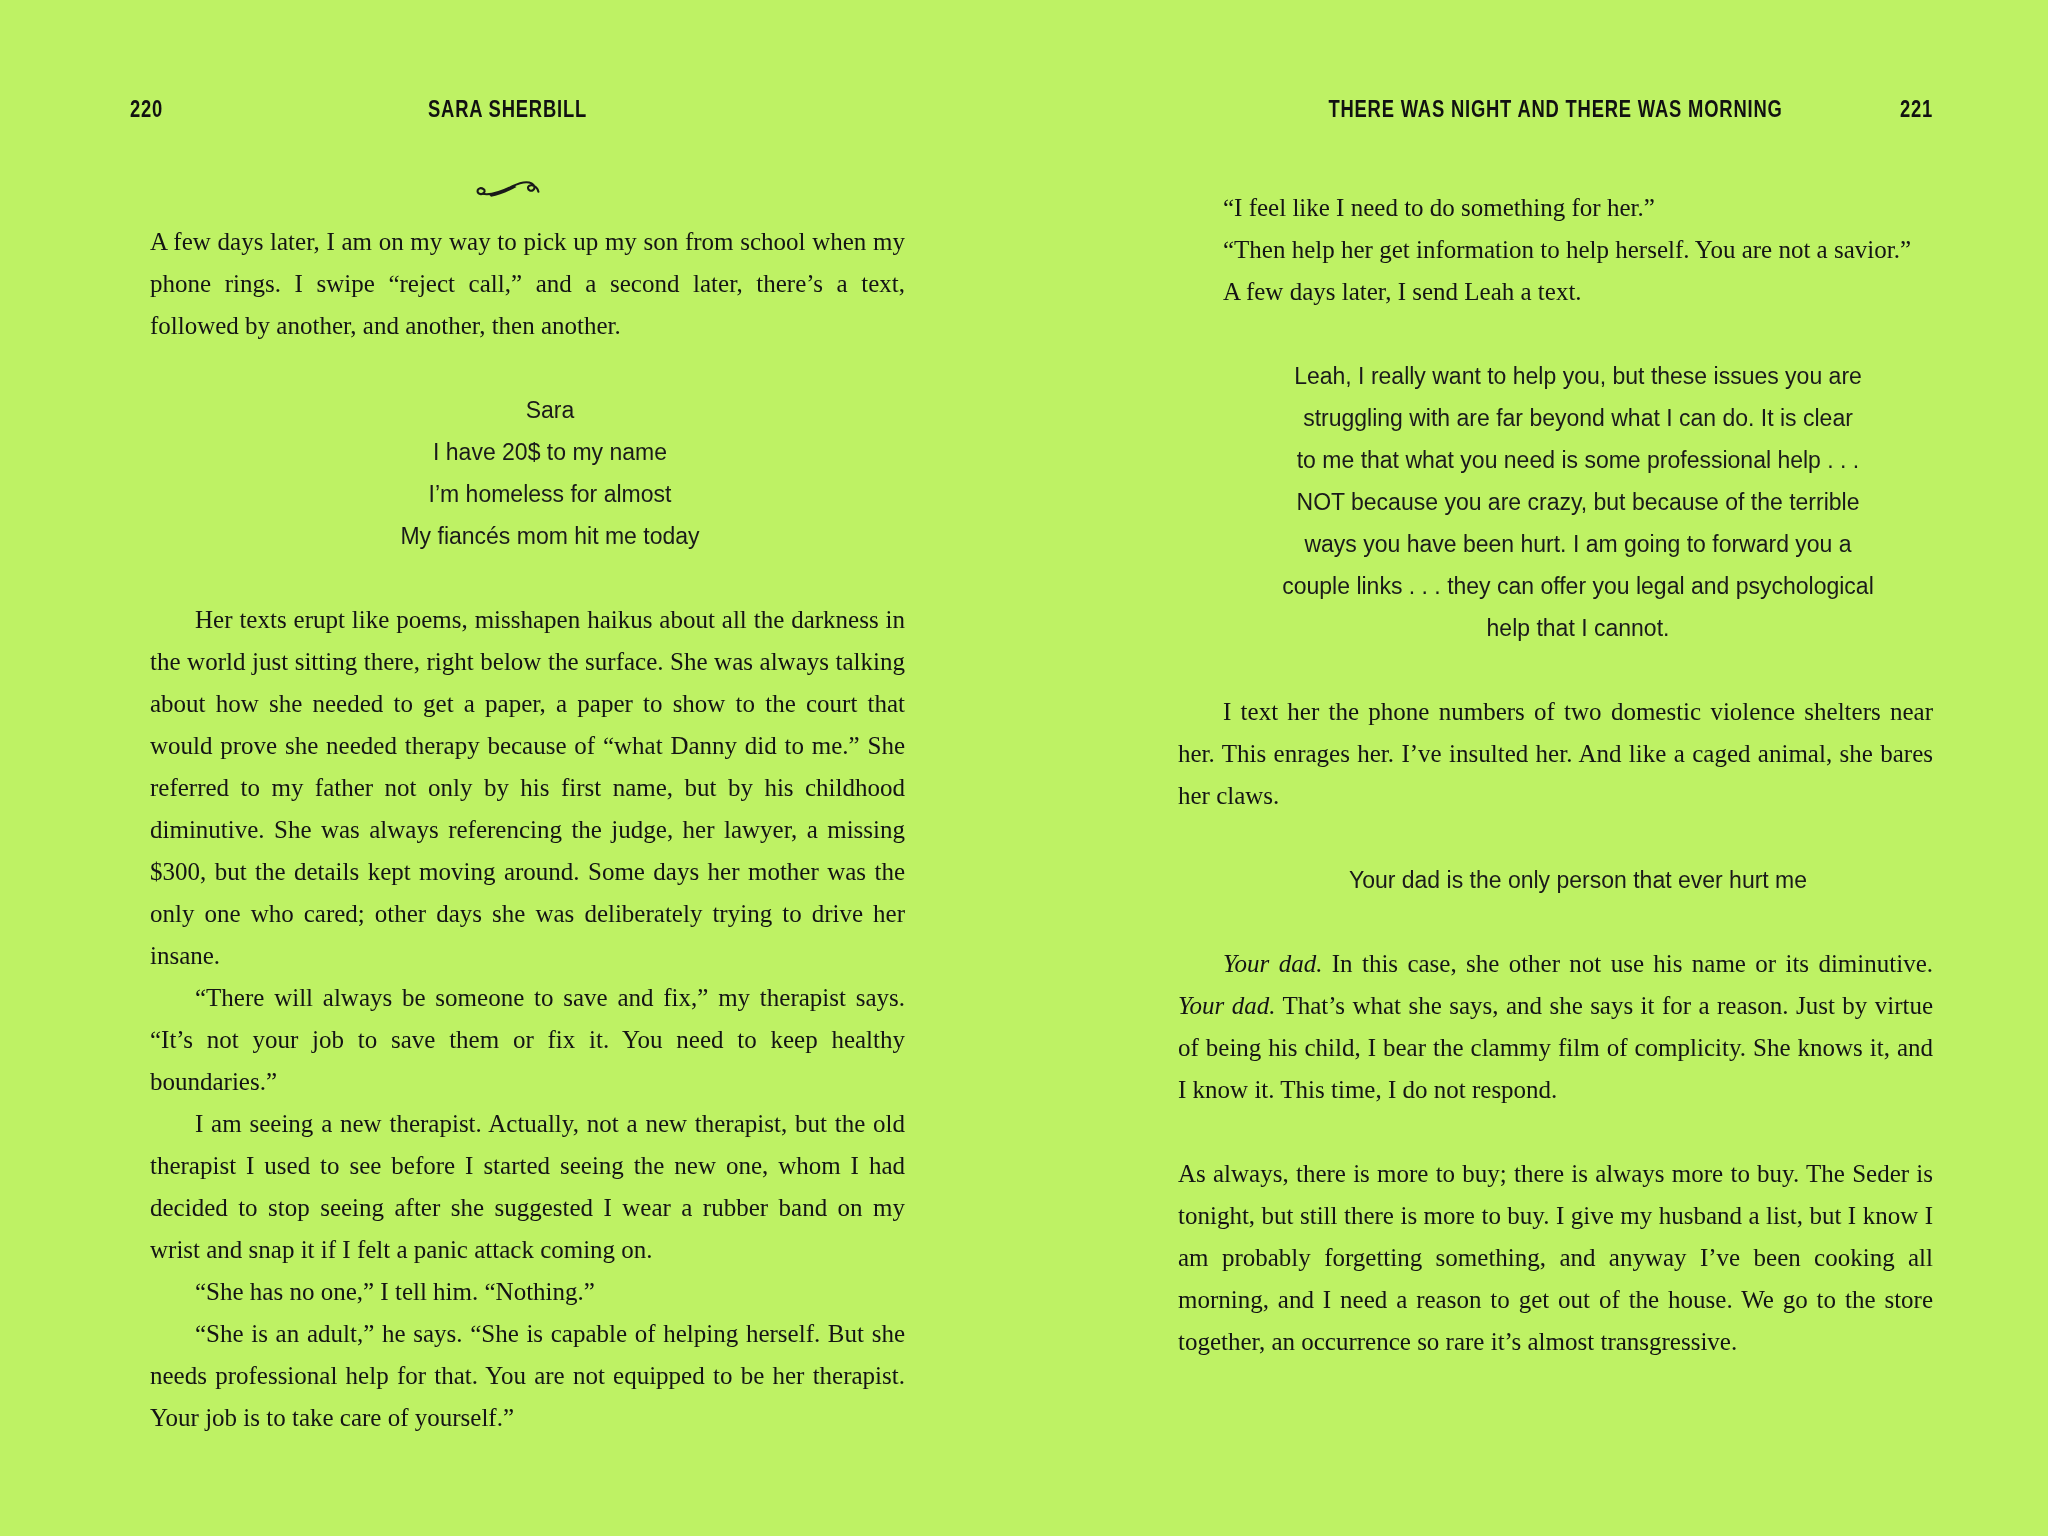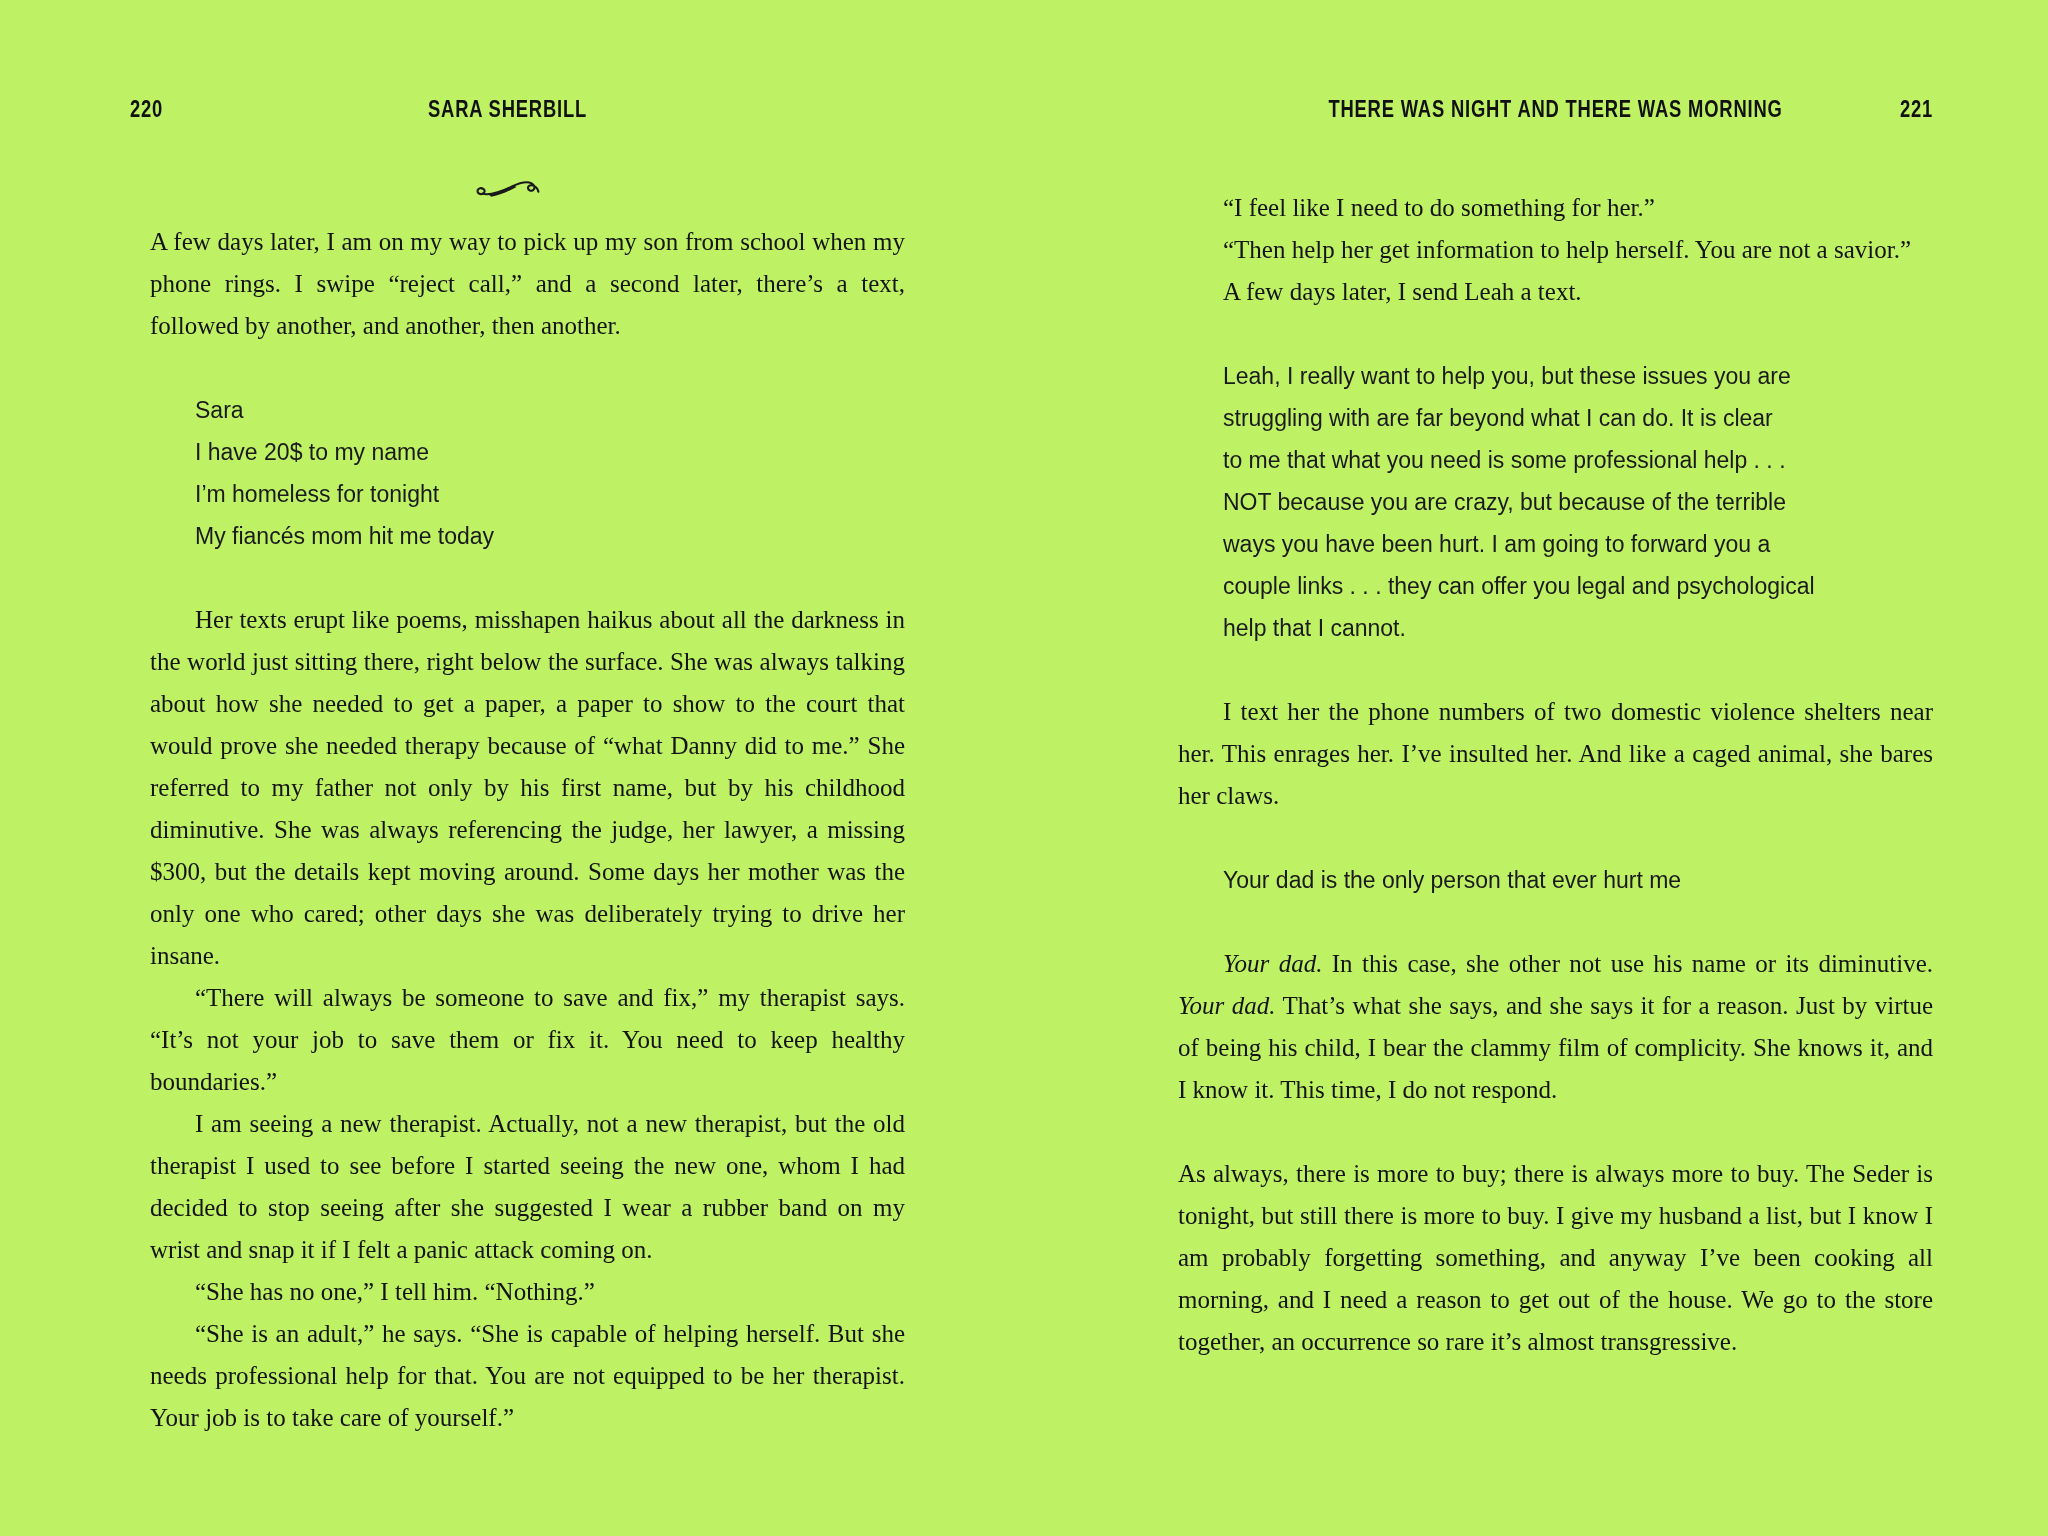--- a/index.html
+++ b/index.html
@@ -57,20 +57,21 @@
   }
   .para.indent { text-indent: 45px; }
   .para.space-before { margin-top: 42px; }
 
   .msg-block {
     margin: 42px 0 42px 45px;
     font-family: "Liberation Sans", sans-serif;
     font-size: 23px;
     line-height: 42px;
     color: #1a1a1a;
+    text-align: center;
   }
   .msg-line { white-space: nowrap; }
 </style>
 </head>
 <body>
 
 <div class="spread">
 
   <div class="runhead folio-left">220</div>
   <div class="runhead title-left">SARA SHERBILL</div>
@@ -88,21 +89,21 @@
         <path d="M14,18.6 C23,16.8 31,13 38.5,9.2 L41.5,11.0 C33,15.5 24,19.2 16,20.8 Z" fill="#1a1a1a"></path>
       </svg>
     </span>
   </div>
 
   <div class="page-content content-left">
       <p class="para">A few days later, I am on my way to pick up my son from school when my phone rings. I swipe “reject call,” and a second later, there’s a text, followed by another, and another, then another.</p>
       <div class="msg-block">
         <div class="msg-line">Sara</div>
         <div class="msg-line">I have 20$ to my name</div>
-        <div class="msg-line">I’m homeless for tonight</div>
+        <div class="msg-line">I’m homeless for almost</div>
         <div class="msg-line">My fiancés mom hit me today</div>
       </div>
       <p class="para indent">Her texts erupt like poems, misshapen haikus about all the darkness in the world just sitting there, right below the surface. She was always talking about how she needed to get a paper, a paper to show to the court that would prove she needed therapy because of “what Danny did to me.” She referred to my father not only by his first name, but by his childhood diminutive. She was always referencing the judge, her lawyer, a missing $300, but the details kept moving around. Some days her mother was the only one who cared; other days she was deliberately trying to drive her insane.</p>
       <p class="para indent">“There will always be someone to save and fix,” my therapist says. “It’s not your job to save them or fix it. You need to keep healthy boundaries.”</p>
       <p class="para indent">I am seeing a new therapist. Actually, not a new therapist, but the old therapist I used to see before I started seeing the new one, whom I had decided to stop seeing after she suggested I wear a rubber band on my wrist and snap it if I felt a panic attack coming on.</p>
       <p class="para indent">“She has no one,” I tell him. “Nothing.”</p>
       <p class="para indent">“She is an adult,” he says. “She is capable of helping herself. But she needs professional help for that. You are not equipped to be her therapist. Your job is to take care of yourself.”</p>
     </div>
 
   <div class="page-content content-right">

